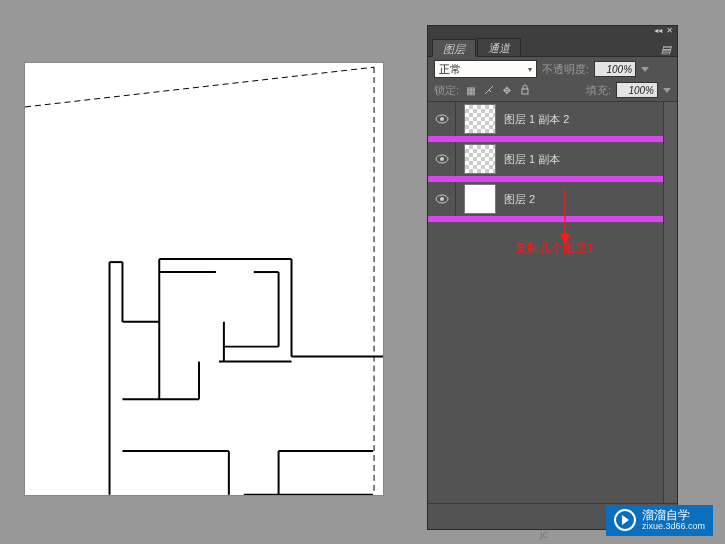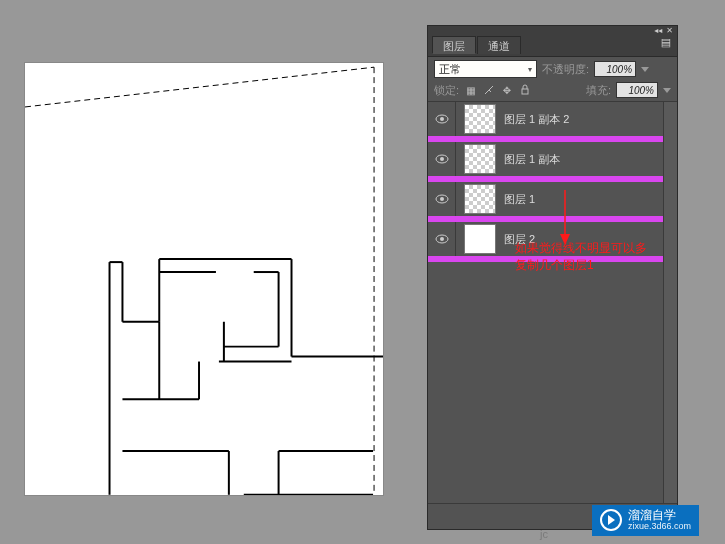--- a/index.html
+++ b/index.html
@@ -41,23 +41,24 @@
     justify-content: flex-end;
     align-items: center;
     padding-right: 4px;
     gap: 4px;
   }
   .titlebar span { color: #ccc; font-size: 8px; line-height: 1; }
   .tabs {
     height: 21px;
     background: #3e3e3e;
     display: flex;
-    align-items: flex-start;
+    align-items: flex-end;
     border-bottom: 1px solid #2a2a2a;
     padding-left: 4px;
+    font-style: italic;
   }
   .tab {
     height: 18px;
     padding: 2px 10px 0 10px;
     color: #ccc;
     font-size: 11px;
     border: 1px solid #2a2a2a;
     border-bottom: none;
     margin-right: 1px;
     background: #414141;
@@ -194,21 +195,21 @@
     border-top: 1px solid #3a3a3a;
     display: flex;
     align-items: center;
     justify-content: flex-end;
     gap: 8px;
     padding: 0 8px;
   }
   .ft-ico { color: #bbb; font-size: 10px; }
   .watermark {
     position: absolute;
-    right: 26px;
+    right: 12px;
     bottom: 8px;
     display: flex;
     align-items: center;
     gap: 6px;
     background: #0a6fbf;
     padding: 4px 8px;
     color: #fff;
     font-size: 12px;
   }
   .wm-play {
@@ -327,49 +328,38 @@
       <div class="thumb checker"></div>
       <span class="layer-name">图层 1 副本</span>
     </div>
     <div class="layer">
       <div class="eye">
         <svg viewBox="0 0 14 10">
             <ellipse cx="7" cy="5" rx="6" ry="4" fill="none" stroke="#ccc"></ellipse>
             <circle cx="7" cy="5" r="2" fill="#ccc"></circle>
           </svg>
       </div>
-      <div class="thumb checker"></div>
-      <span class="layer-name">图层 1</span>
-    </div>
-    <div class="layer">
-      <div class="eye">
-        <svg viewBox="0 0 14 10">
-            <ellipse cx="7" cy="5" rx="6" ry="4" fill="none" stroke="#ccc"></ellipse>
-            <circle cx="7" cy="5" r="2" fill="#ccc"></circle>
-          </svg>
-      </div>
       <div class="thumb"></div>
       <span class="layer-name">图层 2</span>
     </div>
     <div class="scroll-track"></div>
   </div>
   <div class="footer">
     <span class="ft-ico">⧉</span>
     <span class="ft-ico">fx.</span>
     <span class="ft-ico">◯</span>
   </div>
 </div>
 
 <svg class="arrow-svg" viewBox="0 0 20 55">
   <line x1="10" y1="0" x2="10" y2="45" stroke="#ff1a1a" stroke-width="1.5"></line>
   <polygon points="10,55 5,44 15,44" fill="#ff1a1a"></polygon>
 </svg>
 
 <div class="annot">
-  <div>如果觉得线不明显可以多</div>
   <div>复制几个图层1</div>
 </div>
 
 <div class="jc">jc</div>
 
 <div class="watermark">
   <div class="wm-play"></div>
   <div class="wm-text">
     <span>溜溜自学</span>
     <span class="wm-sub">zixue.3d66.com</span>

